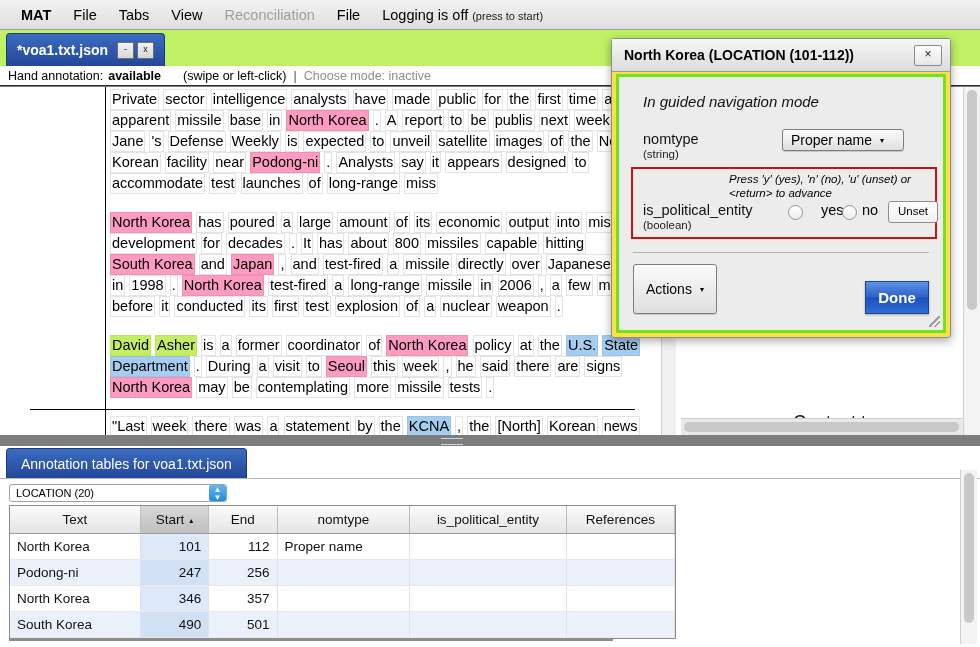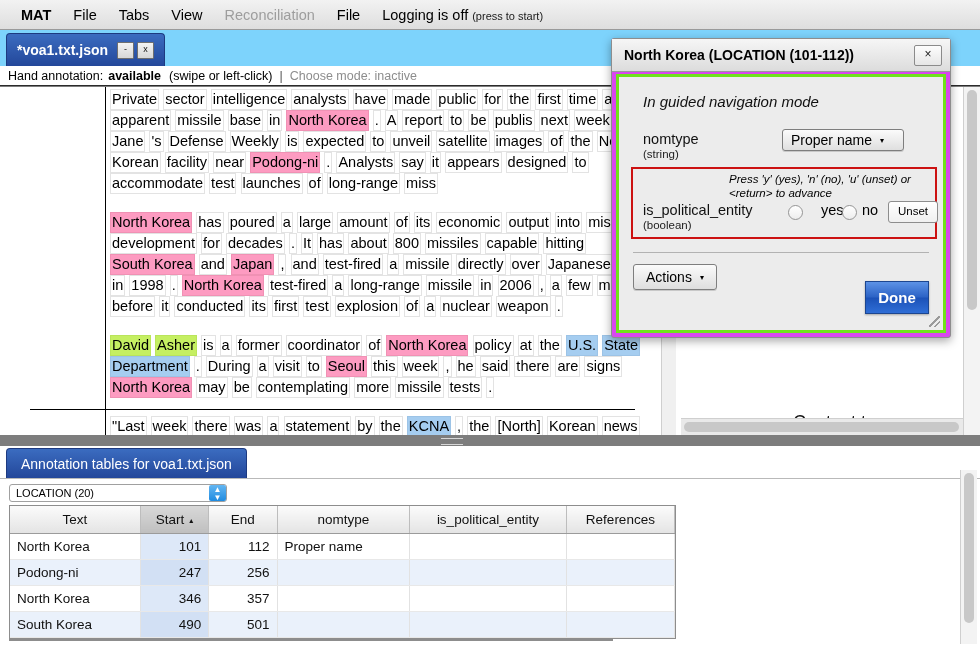--- a/index.html
+++ b/index.html
@@ -21,21 +21,21 @@
   }
   .menu-item{font-size:14.5px;padding:0 11px;white-space:nowrap;cursor:default;}
   .menu-brand{font-weight:bold;font-size:14.5px;padding:0 11px;}
   .menu-disabled{color:#9d9d9d;}
   .menu-note{font-size:11px;color:#1a1a1a;margin-left:4px;}
   .logging-wrap{display:flex;align-items:baseline;padding:0 11px;}
 
   
   .tabrow{
     position:absolute;left:0;top:30px;width:980px;height:36px;
-    background:#7dd3fc;border-bottom:1px solid #c9c9c9;
+    background:#bef264;border-bottom:1px solid #c9c9c9;
   }
   .doc-tab{
     position:absolute;left:6px;top:3px;height:33px;
     background:linear-gradient(180deg,#3b6cc0 0%,#23479a 100%);
     border:1px solid #1d3a80;border-bottom:none;
     border-top-left-radius:4px;border-top-right-radius:4px;
     display:flex;align-items:center;padding:0 10px;box-sizing:border-box;
     color:#fff;
   }
   .doc-tab-label{font-size:14px;font-weight:bold;color:#fff;margin-right:6px;}
@@ -146,21 +146,21 @@
     background:#f3f3f3;border-left:1px solid #cfcfcf;
   }
   .app-vscroll .thumb{
     position:absolute;left:3px;top:3px;width:10px;height:220px;
     background:#c8c8c8;border-radius:5px;
   }
 
   
   .dialog{
     position:absolute;left:611px;top:38px;width:340px;height:300px;
-    background:#d946ef;border:1px solid #8d8d8d;
+    background:#fde047;border:1px solid #8d8d8d;
     border-radius:3px;
     box-shadow:0 3px 10px rgba(0,0,0,.35);
     box-sizing:border-box;
   }
   .dlg-titlebar{
     position:absolute;left:0;top:0;right:0;height:33px;
     background:linear-gradient(180deg,#f6f6f6,#dcdcdc);
     border-bottom:1px solid #9a9a9a;
     display:flex;align-items:center;box-sizing:border-box;padding:0 8px 0 12px;
   }
@@ -207,21 +207,21 @@
     position:absolute;height:20px;padding:0 9px;
     background:linear-gradient(180deg,#ffffff,#f0f0f0);
     border:1px solid #8d8d8d;border-radius:3px;
     font-size:11.5px;line-height:18px;
   }
   .dlg-hr{
     position:absolute;left:14px;right:14px;top:175px;height:0;
     border-top:1px solid #b2b2b2;
   }
   .actions-btn{
-    position:absolute;left:14px;top:187px;height:24px;padding:0 12px;
+    position:absolute;left:14px;top:187px;height:24px;padding:12px 12px;
     background:linear-gradient(180deg,#fbfbfb,#dedede);
     border:1px solid #7e7e7e;border-radius:3px;
     display:flex;align-items:center;font-size:14px;
     box-shadow:0 1px 0 rgba(0,0,0,.15);
   }
   .actions-btn .caret{margin-left:8px;font-size:8px;}
   .done-btn{
     position:absolute;right:14px;bottom:16px;width:62px;height:31px;
     background:linear-gradient(180deg,#5c92e6 0%,#2c63c6 48%,#1c52b8 52%,#2f6ed6 100%);
     border:1px solid #1c4690;border-radius:0;
@@ -335,21 +335,21 @@
     <div class="doc-tab">
       <span class="doc-tab-label">*voa1.txt.json</span>
       <span class="tab-btn">-</span>
       <span class="tab-btn">x</span>
     </div>
   </div>
 
   <div class="statusbar">
     <span>Hand annotation:</span>
     <span style="font-weight:bold;margin-left:5px">available</span>
-    <span style="margin-left:8px">(swipe or left-click)</span>
+    <span style="margin-left:22px">(swipe or left-click)</span>
     <span class="status-sep">|</span>
     <span class="status-dim">Choose mode: inactive</span>
   </div>
 
   <div class="workarea">
 
     <div class="doc-panel">
       <div class="doc-gutter"></div>
       <div class="doc-text" id="doc-text">
           <p><span class="w">Private</span> <span class="w">sector</span> <span class="w">intelligence</span> <span class="w">analysts</span> <span class="w">have</span> <span class="w">made</span> <span class="w">public</span> <span class="w">for</span> <span class="w">the</span> <span class="w">first</span> <span class="w">time</span> <span class="w">an</span> <span class="w">apparent</span> <span class="w">missile</span> <span class="w">base</span> <span class="w">in</span> <span class="w tag-loc">North Korea</span> <span class="w">.</span> <span class="w">A</span> <span class="w">report</span> <span class="w">to</span> <span class="w">be</span> <span class="w">publis</span> <span class="w">next</span> <span class="w">week</span> <span class="w">by</span> <span class="w">Jane</span> <span class="w">'s</span> <span class="w">Defense</span> <span class="w">Weekly</span> <span class="w">is</span> <span class="w">expected</span> <span class="w">to</span> <span class="w">unveil</span> <span class="w">satellite</span> <span class="w">images</span> <span class="w">of</span> <span class="w">the</span> <span class="w">North</span> <span class="w">Korean</span> <span class="w">facility</span> <span class="w">near</span> <span class="w tag-loc">Podong-ni</span> <span class="w">.</span> <span class="w">Analysts</span> <span class="w">say</span> <span class="w">it</span> <span class="w">appears</span> <span class="w">designed</span> <span class="w">to</span> <span class="w">accommodate</span> <span class="w">test</span> <span class="w">launches</span> <span class="w">of</span> <span class="w">long-range</span> <span class="w">miss</span> </p>

